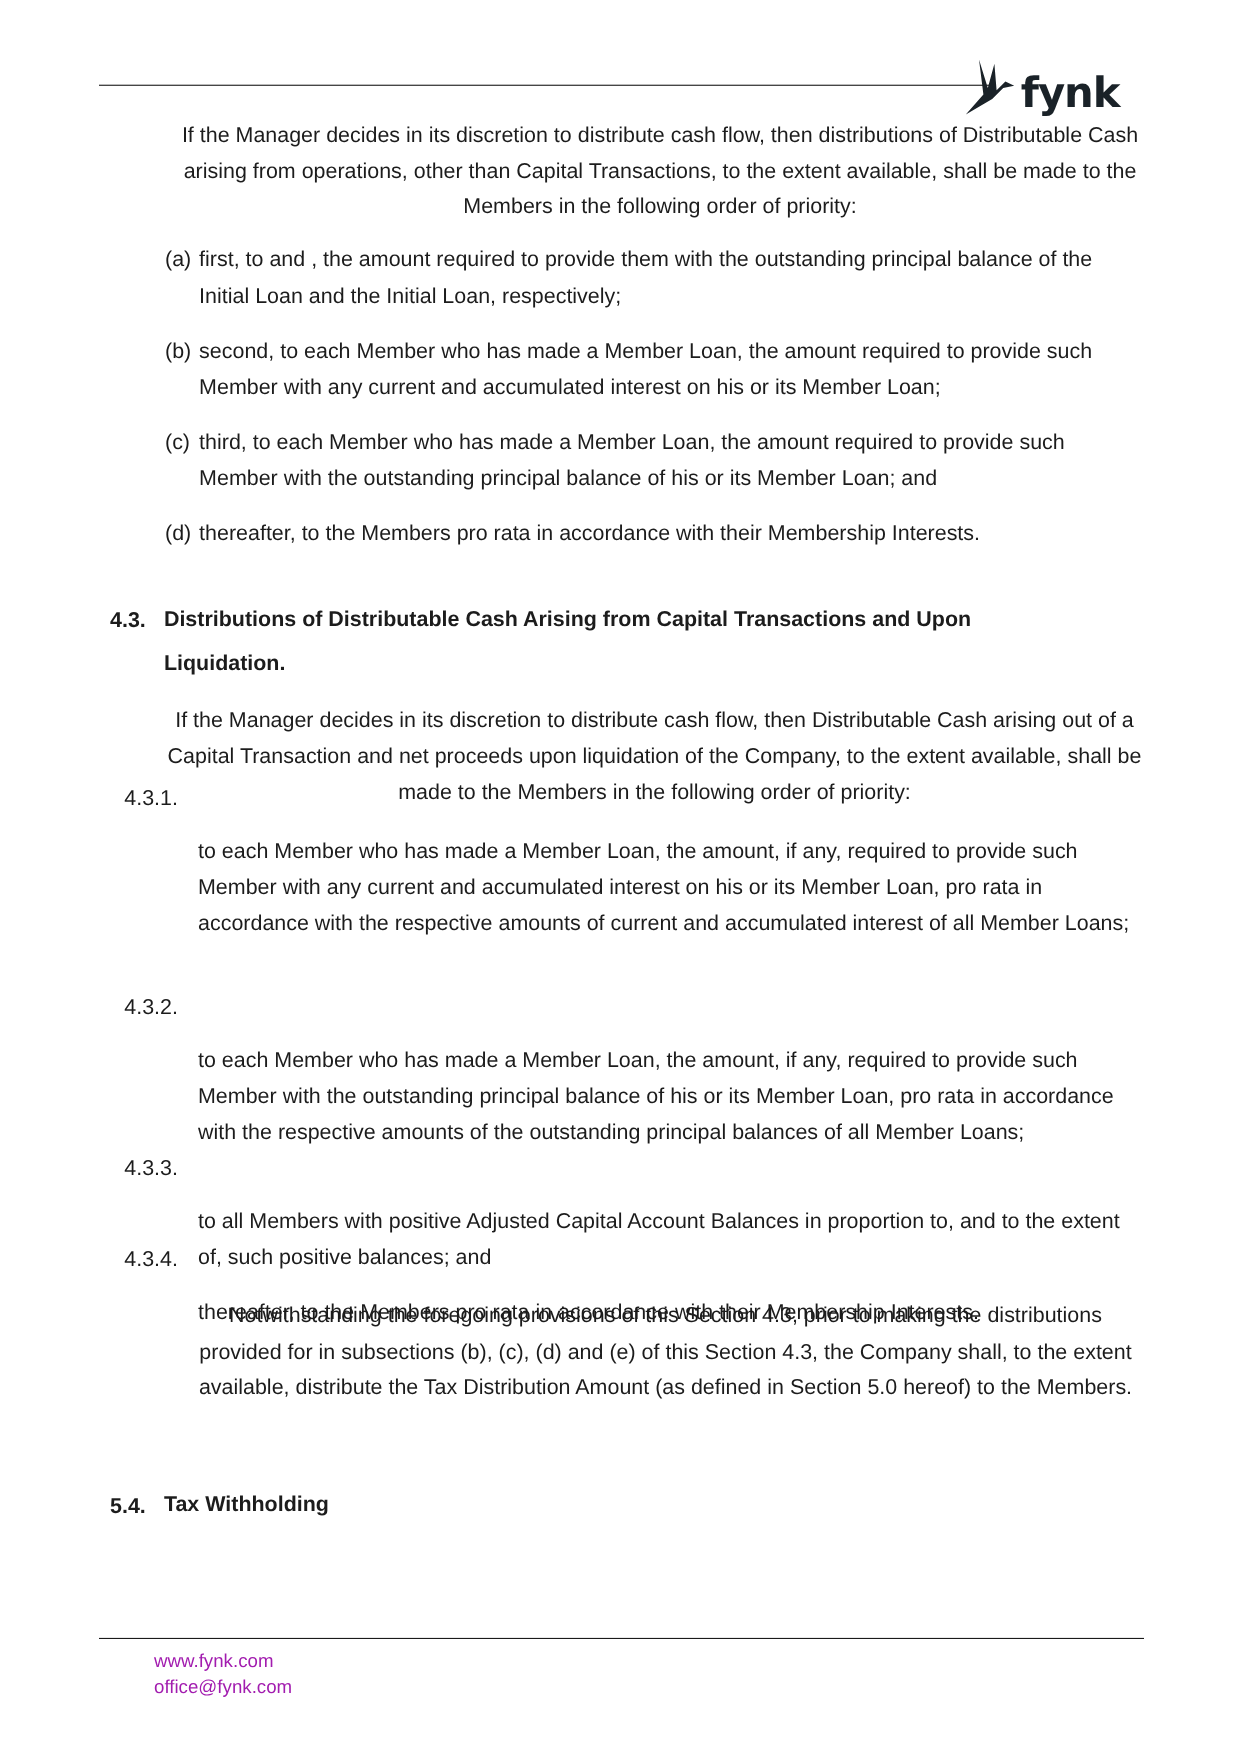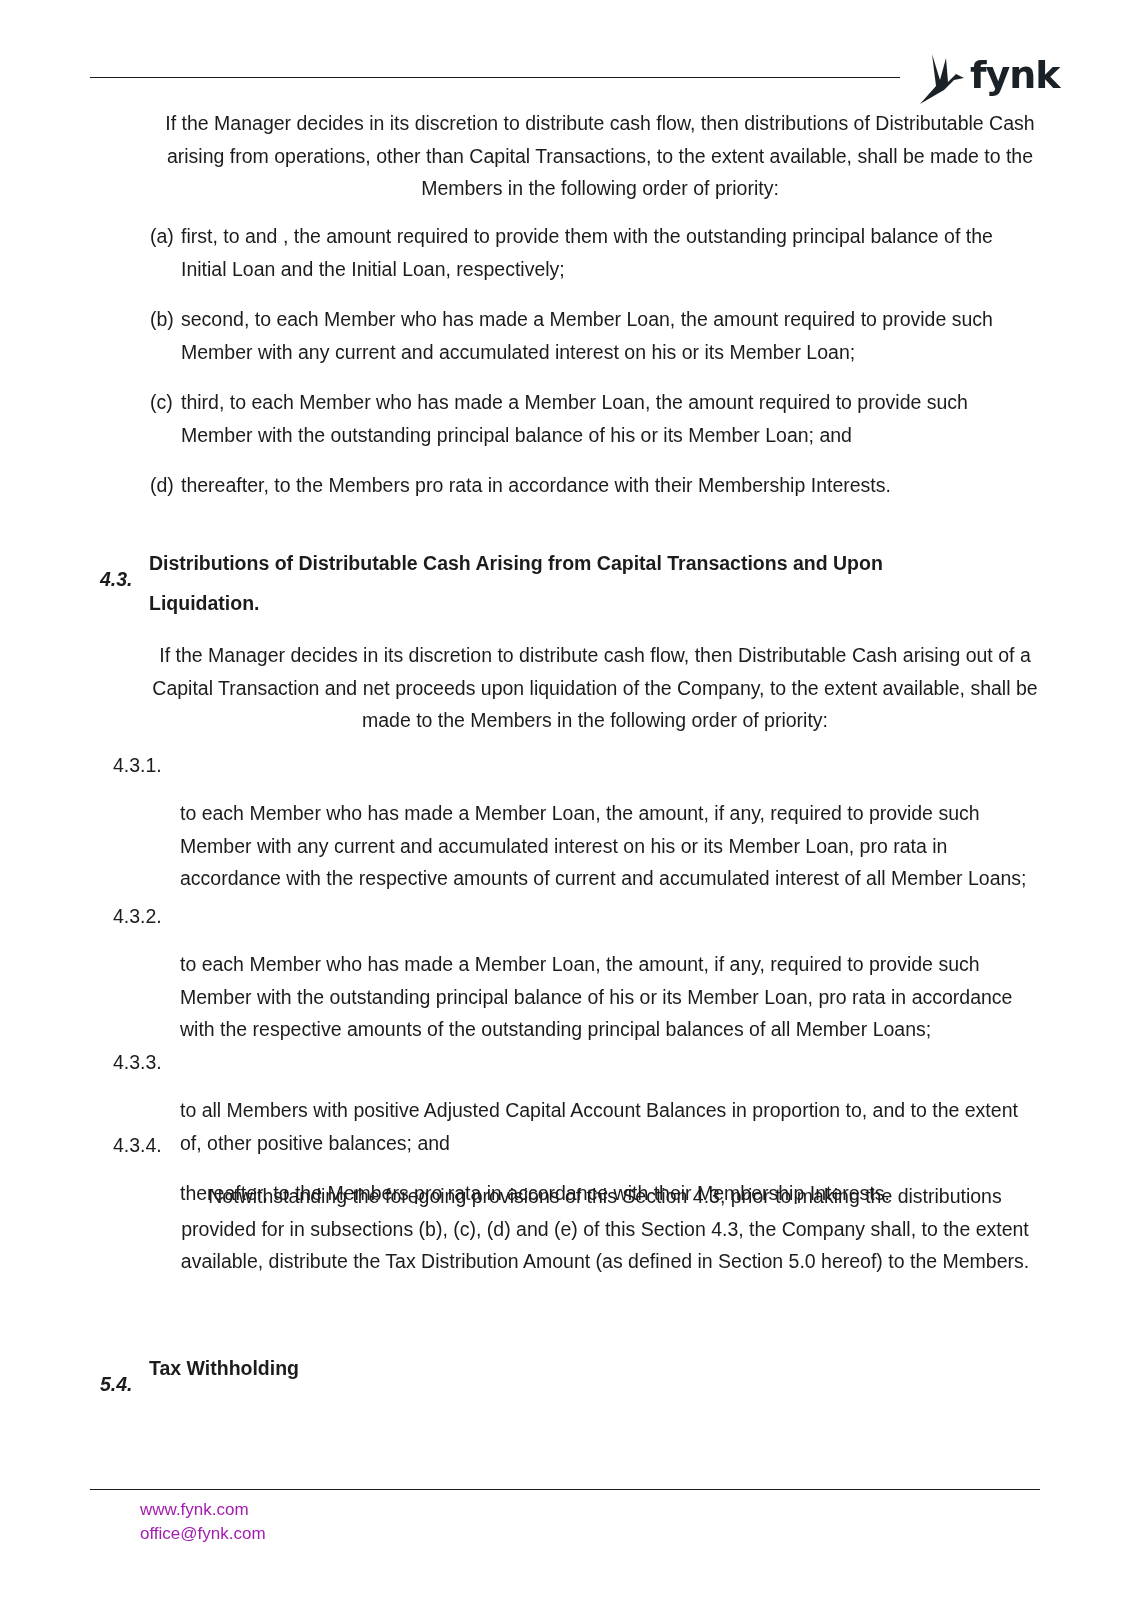--- a/index.html
+++ b/index.html
@@ -1,30 +1,30 @@
 <!DOCTYPE html>
 <html><head>
   <meta charset="utf-8">
   <style>
     html, body { margin: 0; padding: 0; background: #ffffff; }
     body { width: 1131px; height: 1600px; position: relative; overflow: hidden;
       font-family: "Liberation Sans", "DejaVu Sans", sans-serif; color: #1c1c1c; }
     .header-rule { position: absolute; left: 90px; top: 77px; width: 810px; height: 0; border-top: 1.5px solid #1a1a1a; }
-    .logo { position: absolute; left: 918px; top: 50px; display: flex; align-items: center; }
+    .logo { position: absolute; left: 876px; top: 50px; display: flex; align-items: flex-end; }
     .logo svg { width: 50px; height: 56px; }
     .logo-text { font-weight: bold; font-size: 38px; color: #1a2228; letter-spacing: -1px; margin-left: 2px; margin-top: -6px; font-family: "DejaVu Sans", sans-serif; }
     .para { position: absolute; font-size: 19.5px; line-height: 32.5px; text-align: center; }
     .p-intro { left: 150px; top: 107px; width: 900px; }
     .item { position: absolute; font-size: 19.5px; line-height: 32.5px; width: 880px; }
     .item .lbl { position: absolute; left: 0; top: 0; }
     .item .txt { display: block; }
     .ab { left: 150px; }
     .ab .txt { padding-left: 31px; }
     .heading { position: absolute; font-weight: bold; font-size: 19.5px; line-height: 40px; }
-    .heading .num { position: absolute; left: 0; top: 16px; font-style: italic; }
+    .heading .num { position: absolute; left: 0; top: 1px; }
     .heading .ttl { display: block; padding-left: 49px; width: 830px; }
     .sub { left: 113px; width: 920px; }
     .sub .txt { padding-left: 67px; margin-top: 48px; }
     .footer-rule { position: absolute; left: 90px; top: 1489px; width: 950px; border-top: 1.5px solid #1a1a1a; }
     .footer { position: absolute; left: 140px; top: 1498px; font-size: 17px; line-height: 24px; color: #a21caf; }
   </style>
 </head>
 <body>
 
 <div class="header-rule"></div>
@@ -54,31 +54,31 @@
   <span class="txt">thereafter, to the Members pro rata in accordance with their Membership Interests.</span>
 </div>
 
 <div class="heading" style="left:100px; top:543px;">
   <span class="num">4.3.</span>
   <span class="ttl">Distributions of Distributable Cash Arising from Capital Transactions and Upon Liquidation.</span>
 </div>
 
 <div class="para" style="left:150px; top:639px; width:890px;">If the Manager decides in its discretion to distribute cash flow, then Distributable Cash arising out of a Capital Transaction and net proceeds upon liquidation of the Company, to the extent available, shall be made to the Members in the following order of priority:</div>
 
-<div class="item sub" style="top:749px;">
+<div class="item sub" style="top:710px;">
   <span class="lbl">4.3.1.</span>
   <span class="txt">to each Member who has made a Member Loan, the amount, if any, required to provide such Member with any current and accumulated interest on his or its Member Loan, pro rata in accordance with the respective amounts of current and accumulated interest of all Member Loans;</span>
 </div>
 <div class="item sub" style="top:900px;">
   <span class="lbl">4.3.2.</span>
   <span class="txt">to each Member who has made a Member Loan, the amount, if any, required to provide such Member with the outstanding principal balance of his or its Member Loan, pro rata in accordance with the respective amounts of the outstanding principal balances of all Member Loans;</span>
 </div>
 <div class="item sub" style="top:1046px;">
   <span class="lbl">4.3.3.</span>
-  <span class="txt">to all Members with positive Adjusted Capital Account Balances in proportion to, and to the extent of, other positive balances; and</span>
+  <span class="txt">to all Members with positive Adjusted Capital Account Balances in proportion to, and to the extent of, such positive balances; and</span>
 </div>
 <div class="item sub" style="top:1129px;">
   <span class="lbl">4.3.4.</span>
   <span class="txt">thereafter, to the Members pro rata in accordance with their Membership Interests.</span>
 </div>
 
 <div class="para" style="left:180px; top:1180px; width:850px;">Notwithstanding the foregoing provisions of this Section 4.3, prior to making the distributions provided for in subsections (b), (c), (d) and (e) of this Section 4.3, the Company shall, to the extent available, distribute the Tax Distribution Amount (as defined in Section 5.0 hereof) to the Members.</div>
 
 <div class="heading" style="left:100px; top:1348px;">
   <span class="num">5.4.</span>

